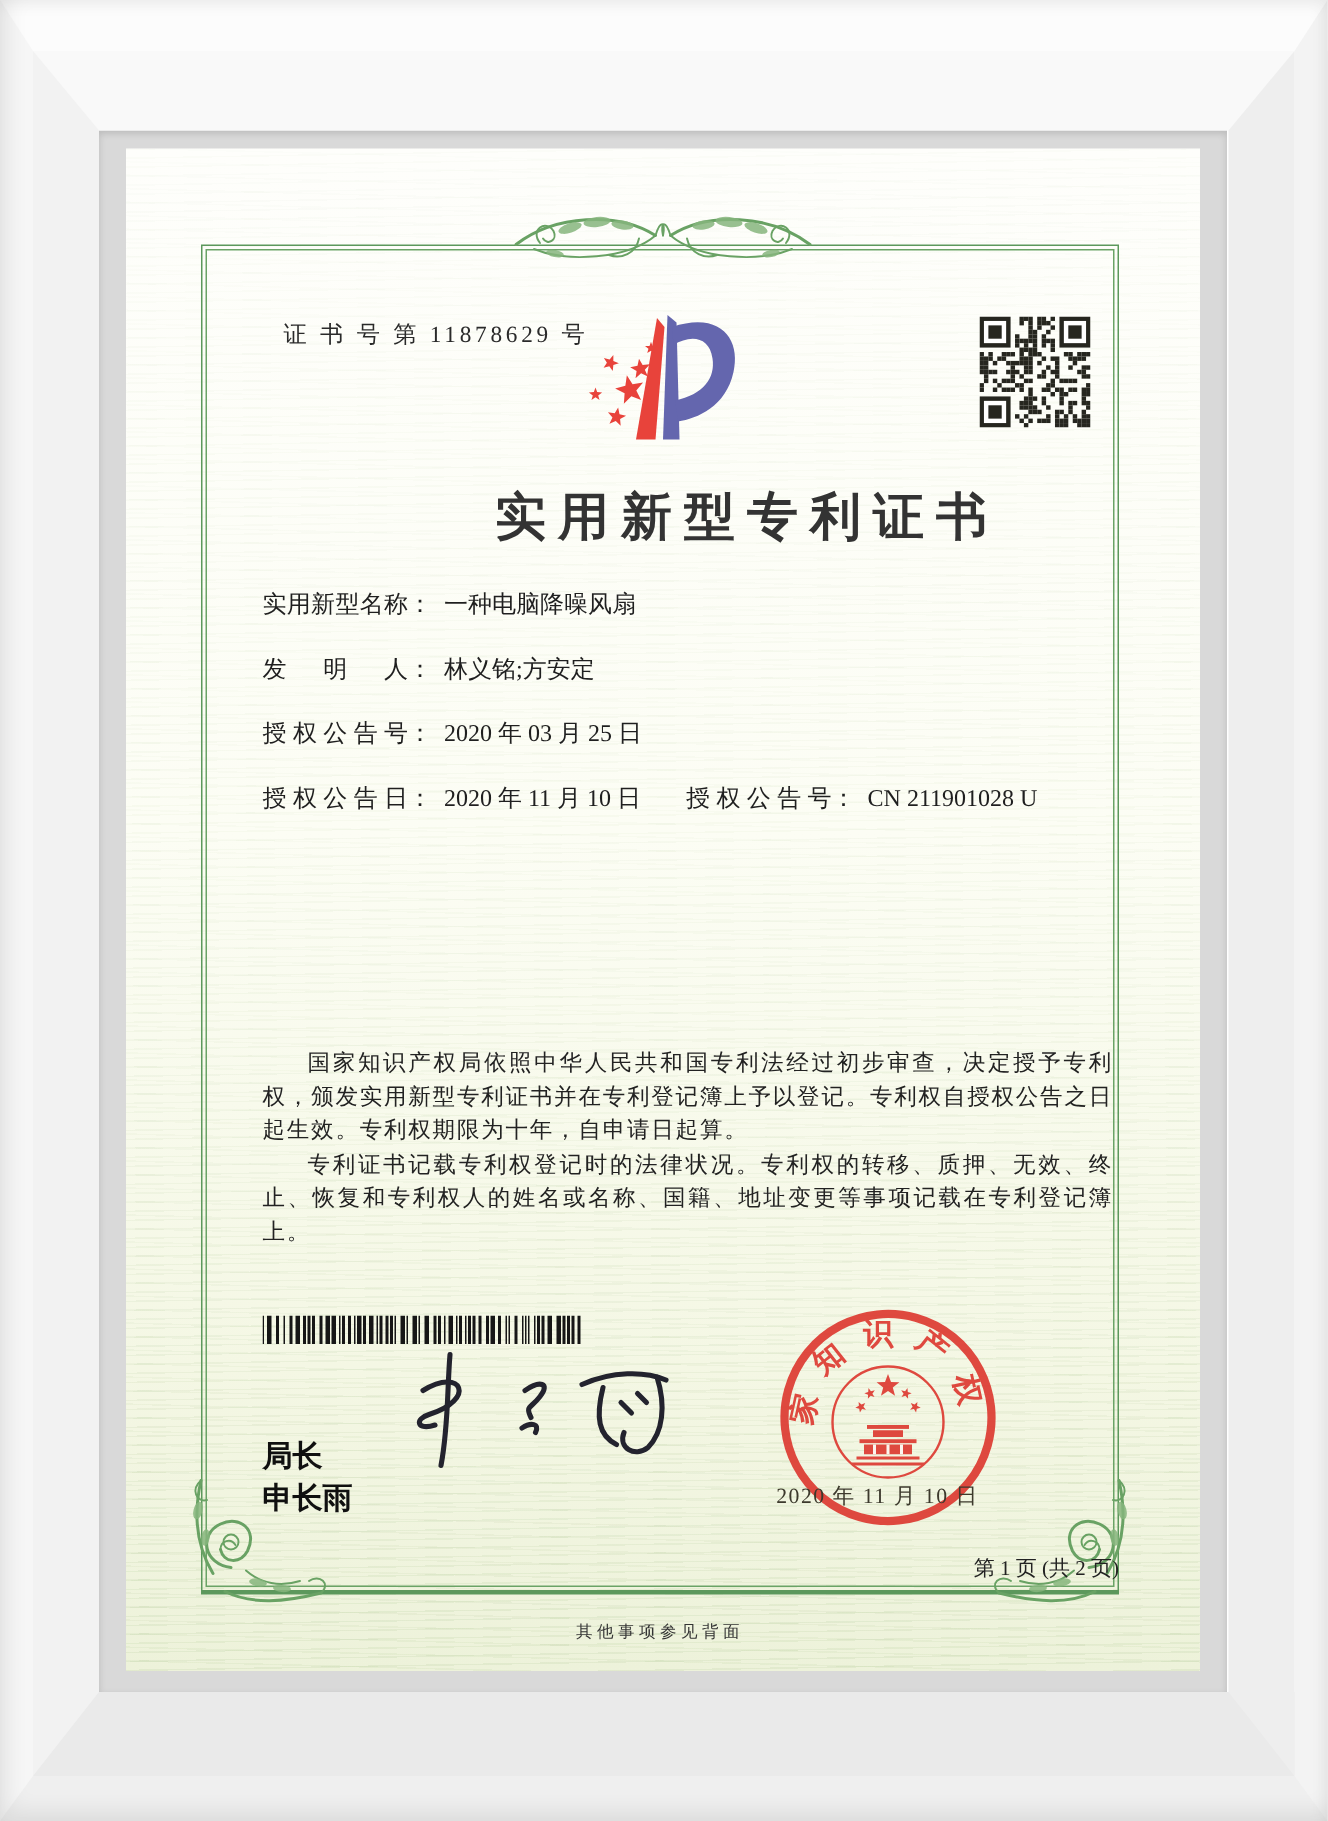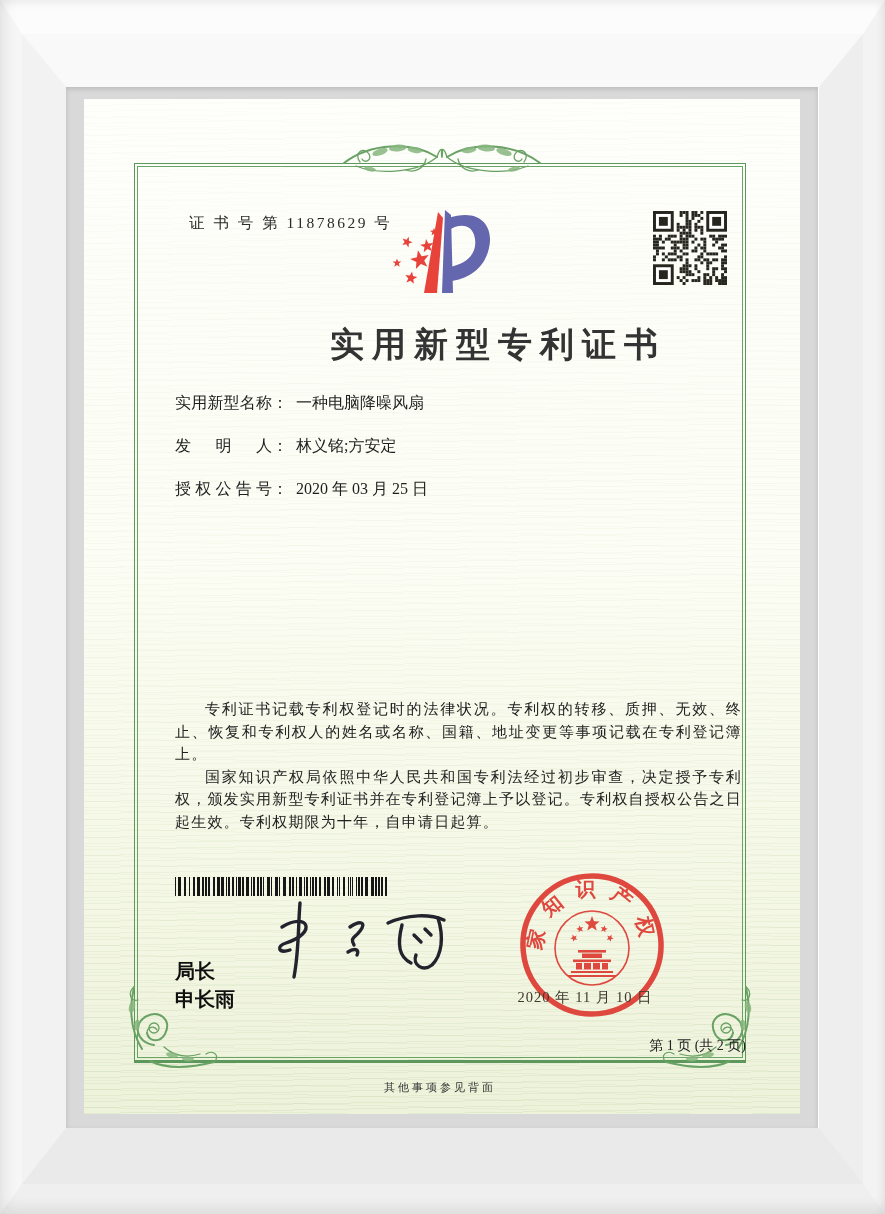--- a/index.html
+++ b/index.html
@@ -360,25 +360,28 @@
   <div class="fields">
     <div class="frow">
       <span class="flabel">实用新型名称</span><span class="colon">：</span><span>一种电脑降噪风扇</span>
     </div>
     <div class="frow">
       <span class="flabel">发明人</span><span class="colon">：</span><span>林义铭;方安定</span>
     </div>
     <div class="frow">
       <span class="flabel">授权公告号</span><span class="colon">：</span><span>2020 年 03 月 25 日</span>
     </div>
+    <div class="frow">
+      <span class="flabel">授权公告日</span><span class="colon">：</span><span>2020 年 11 月 10 日</span><span class="flabel grant2">授权公告号</span><span class="colon">：</span><span>CN 211901028 U</span>
+    </div>
   </div>
 
   <div class="paras">
+    <p>国家知识产权局依照中华人民共和国专利法经过初步审查，决定授予专利权，颁发实用新型专利证书并在专利登记簿上予以登记。专利权自授权公告之日起生效。专利权期限为十年，自申请日起算。</p>
     <p>专利证书记载专利权登记时的法律状况。专利权的转移、质押、无效、终止、恢复和专利权人的姓名或名称、国籍、地址变更等事项记载在专利登记簿上。</p>
-    <p>国家知识产权局依照中华人民共和国专利法经过初步审查，决定授予专利权，颁发实用新型专利证书并在专利登记簿上予以登记。专利权自授权公告之日起生效。专利权期限为十年，自申请日起算。</p>
   </div>
 
   <svg id="barcode" class="barcode" viewBox="0 0 217 19" preserveAspectRatio="none" fill="#161616">
       <rect x="0" y="0" width="1" height="19"></rect>
       <rect x="3" y="0" width="3" height="19"></rect>
       <rect x="9" y="0" width="2" height="19"></rect>
       <rect x="14" y="0" width="1" height="19"></rect>
       <rect x="18" y="0" width="2" height="19"></rect>
       <rect x="22" y="0" width="3" height="19"></rect>
       <rect x="27" y="0" width="2" height="19"></rect>

